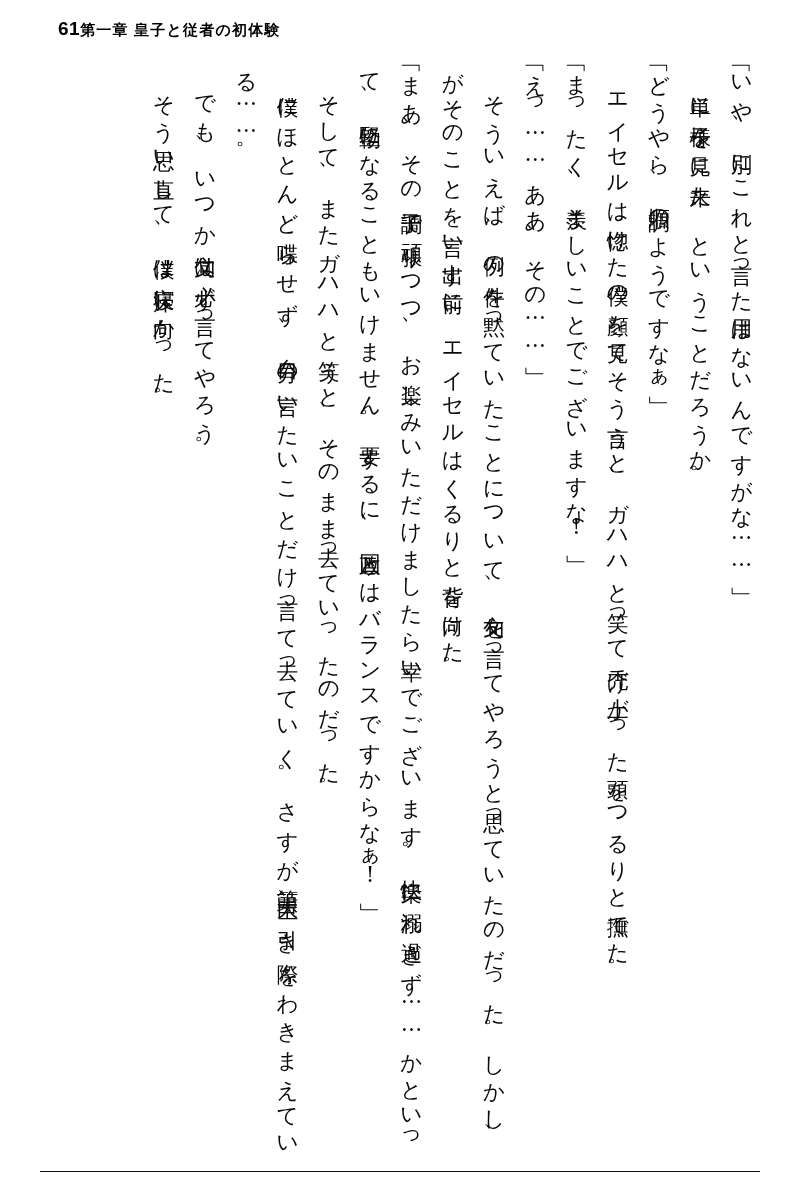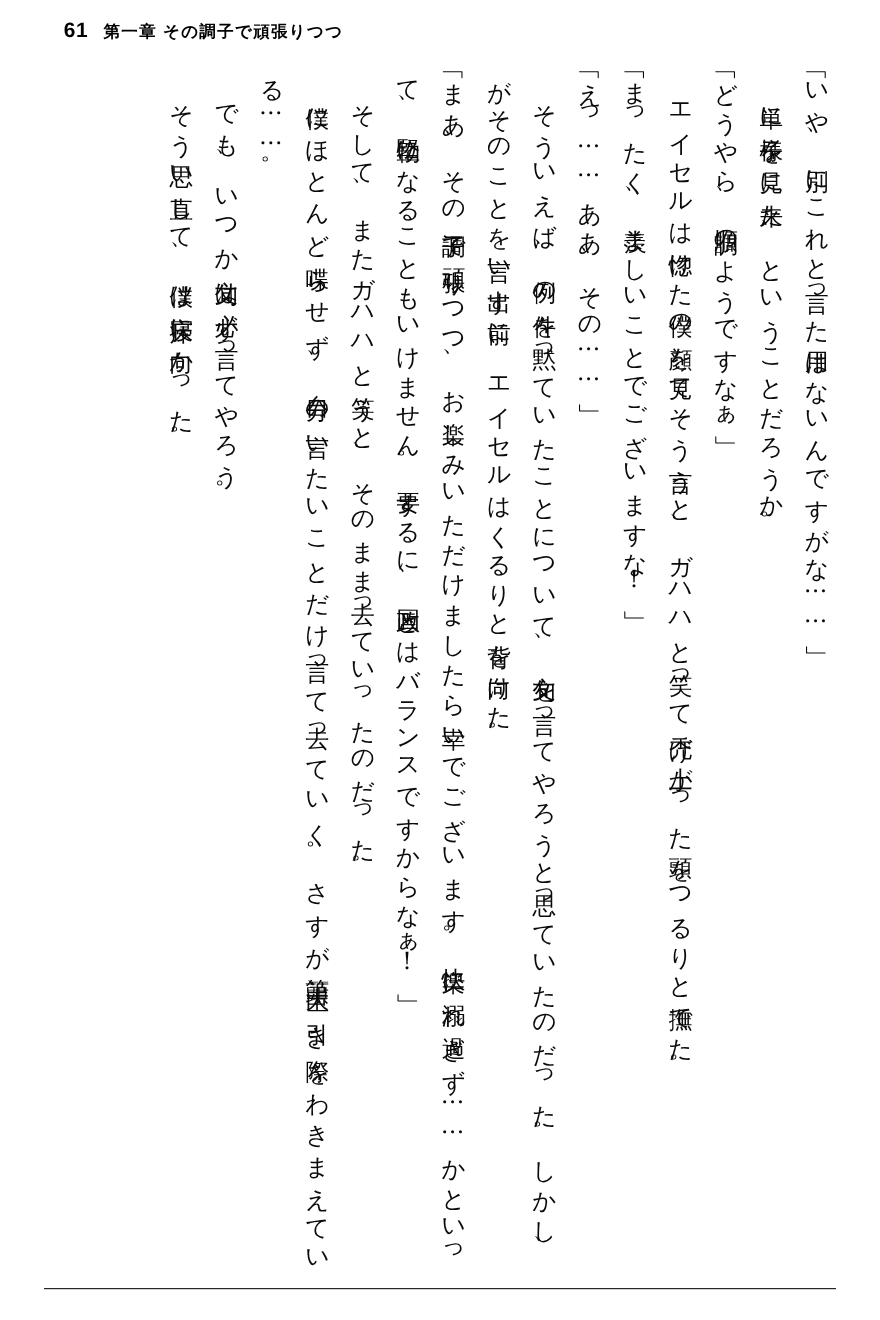--- a/index.html
+++ b/index.html
@@ -23,21 +23,20 @@
   }
   
   .running-head {
     position: absolute;
     top: 18px;
     left: 58px;
     right: 58px;
     height: 34px;
     display: flex;
     align-items: baseline;
-    gap: 14px;
     border-bottom: 0;
   }
   .page-number {
     font-size: 19px;
     font-weight: bold;
     letter-spacing: 0.5px;
     font-family: "Liberation Sans", sans-serif;
   }
   .chapter-title {
     font-size: 15px;
@@ -89,21 +88,21 @@
     background: #111;
   }
 </style>
 </head>
 <body>
 
 <div class="page">
 
   <div class="running-head">
     <span class="page-number">61</span>
-    <span class="chapter-title">第一章 その調子で頑張りつつ</span>
+    <span class="chapter-title">第一章 皇子と従者の初体験</span>
   </div>
 
   <div class="body-area">
     <div class="vtext">
       <p>「いや、別にこれと言った用はないんですがな……」</p>
       <p class="ind">単に様子を見に来た、ということだろうか。</p>
       <p>「どうやら、順調のようですなぁ」</p>
       <p class="ind">エイセルは惚けた僕の顔を見てそう言うと、ガハハと笑って禿げ上がった頭をつるりと撫でた。</p>
       <p>「まったく、羨ましいことでございますな!」</p>
       <p>「えっ……ああ、その……」</p>

